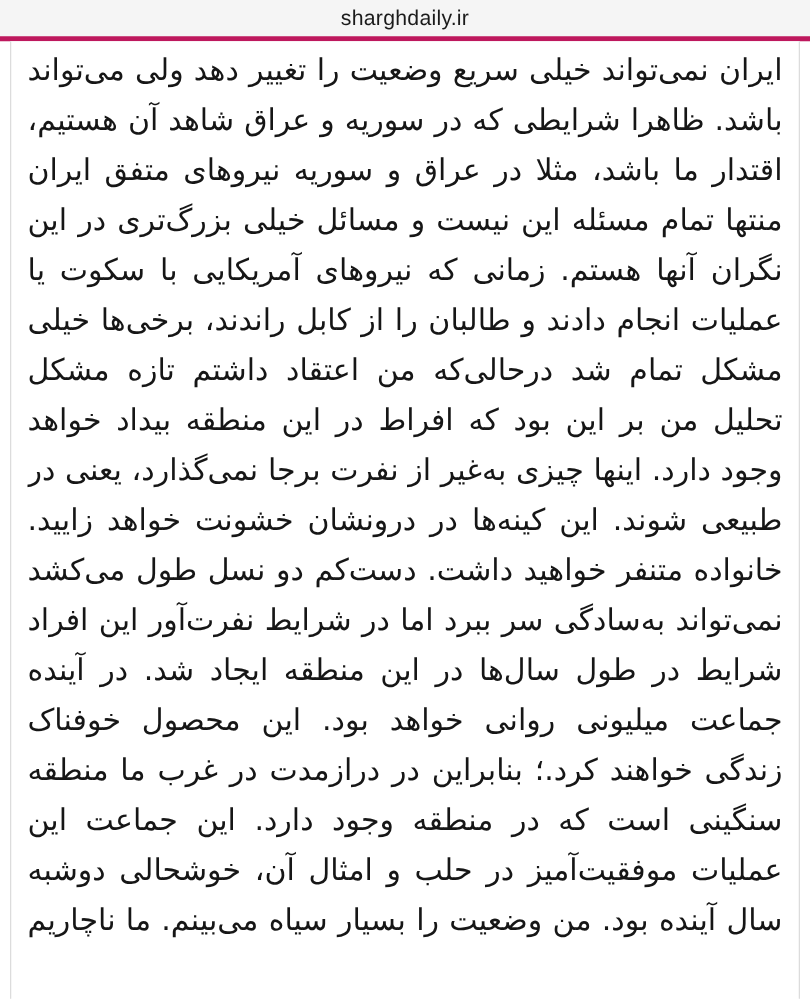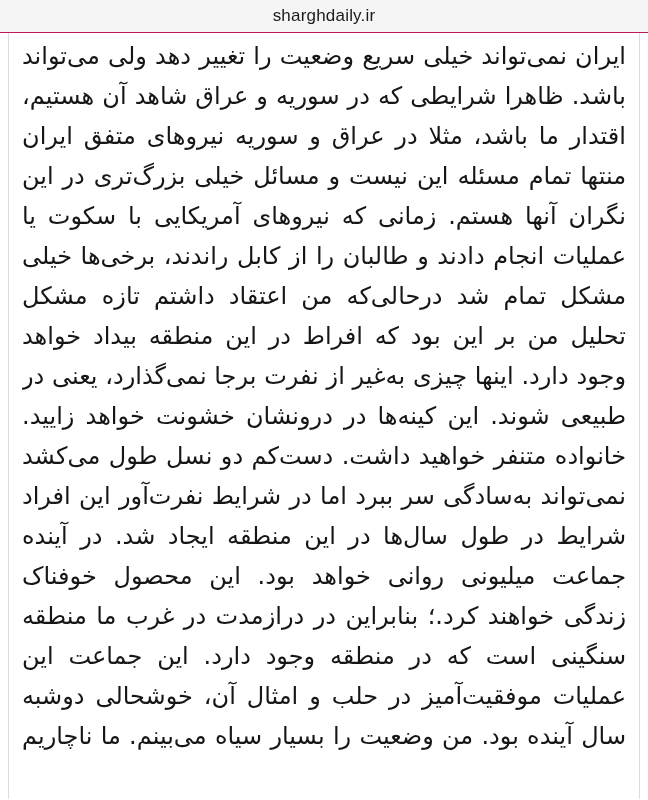--- a/index.html
+++ b/index.html
@@ -10,21 +10,21 @@
   }
   body {
     height: 800px;
     overflow: hidden;
     position: relative;
   }
   
   .browser-bar {
     height: 33px;
     background: #f5f5f5;
-    border-bottom: 1px solid #be185d;
+    border-bottom: 4px solid #be185d;
     display: flex;
     align-items: center;
     justify-content: center;
   }
   .site-label {
     font-family: "Liberation Sans", sans-serif;
     font-size: 17px;
     color: #1b1b1b;
     letter-spacing: 0.2px;
   }

